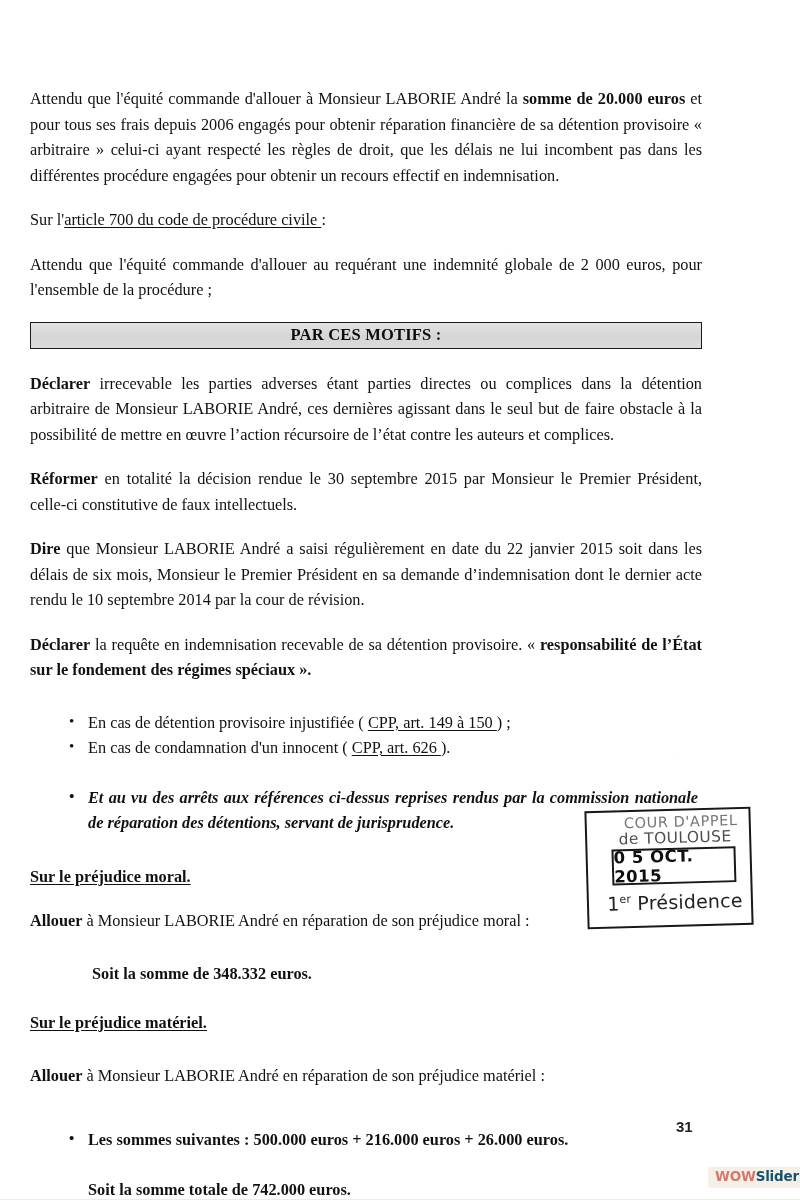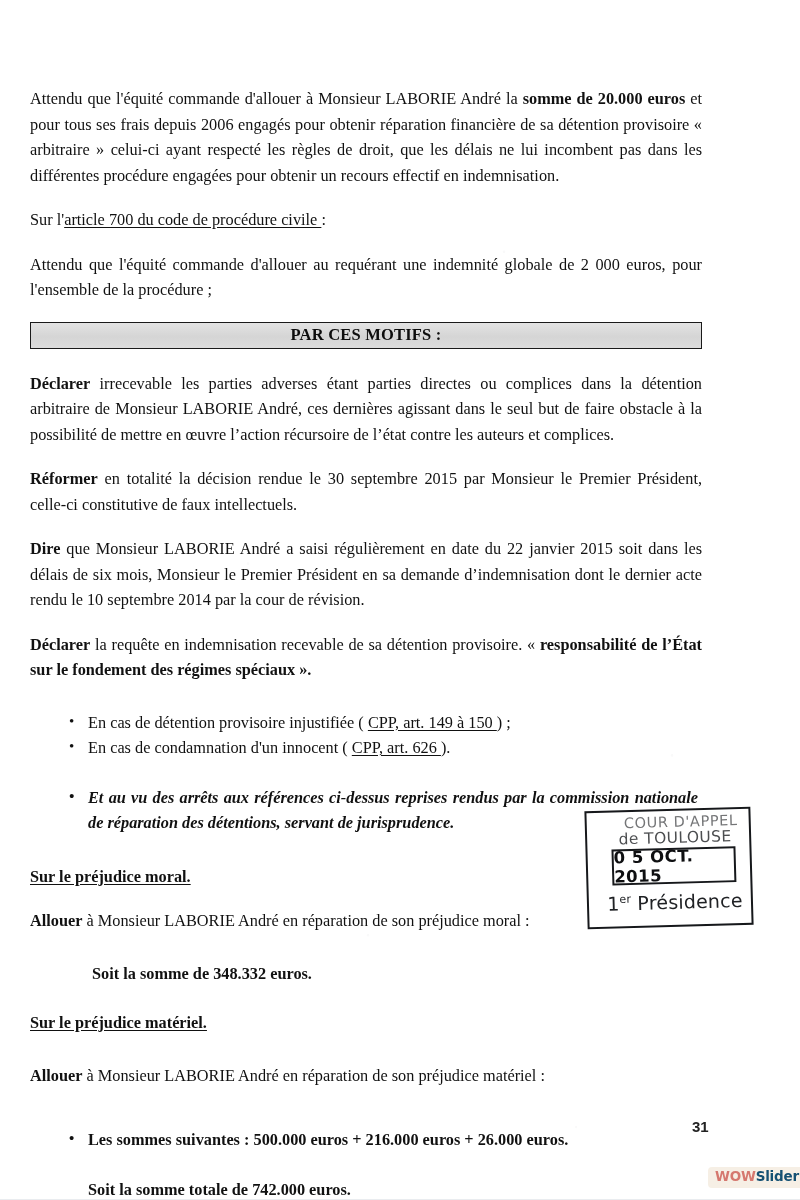--- a/index.html
+++ b/index.html
@@ -210,21 +210,20 @@
   
   #page-number {
     position: absolute;
     left: 676px;
     top: 1118px;
     font-family: "Liberation Sans", "DejaVu Sans", sans-serif;
     font-weight: bold;
     font-size: 15px;
     color: #222;
     z-index: 4;
-    margin-left: 16px;
   }
 
   
   #watermark {
     position: absolute;
     left: 708px;
     top: 1167px;
     padding: 3px 7px 4px 7px;
     border-radius: 4px;
     background: #f6efe4;

